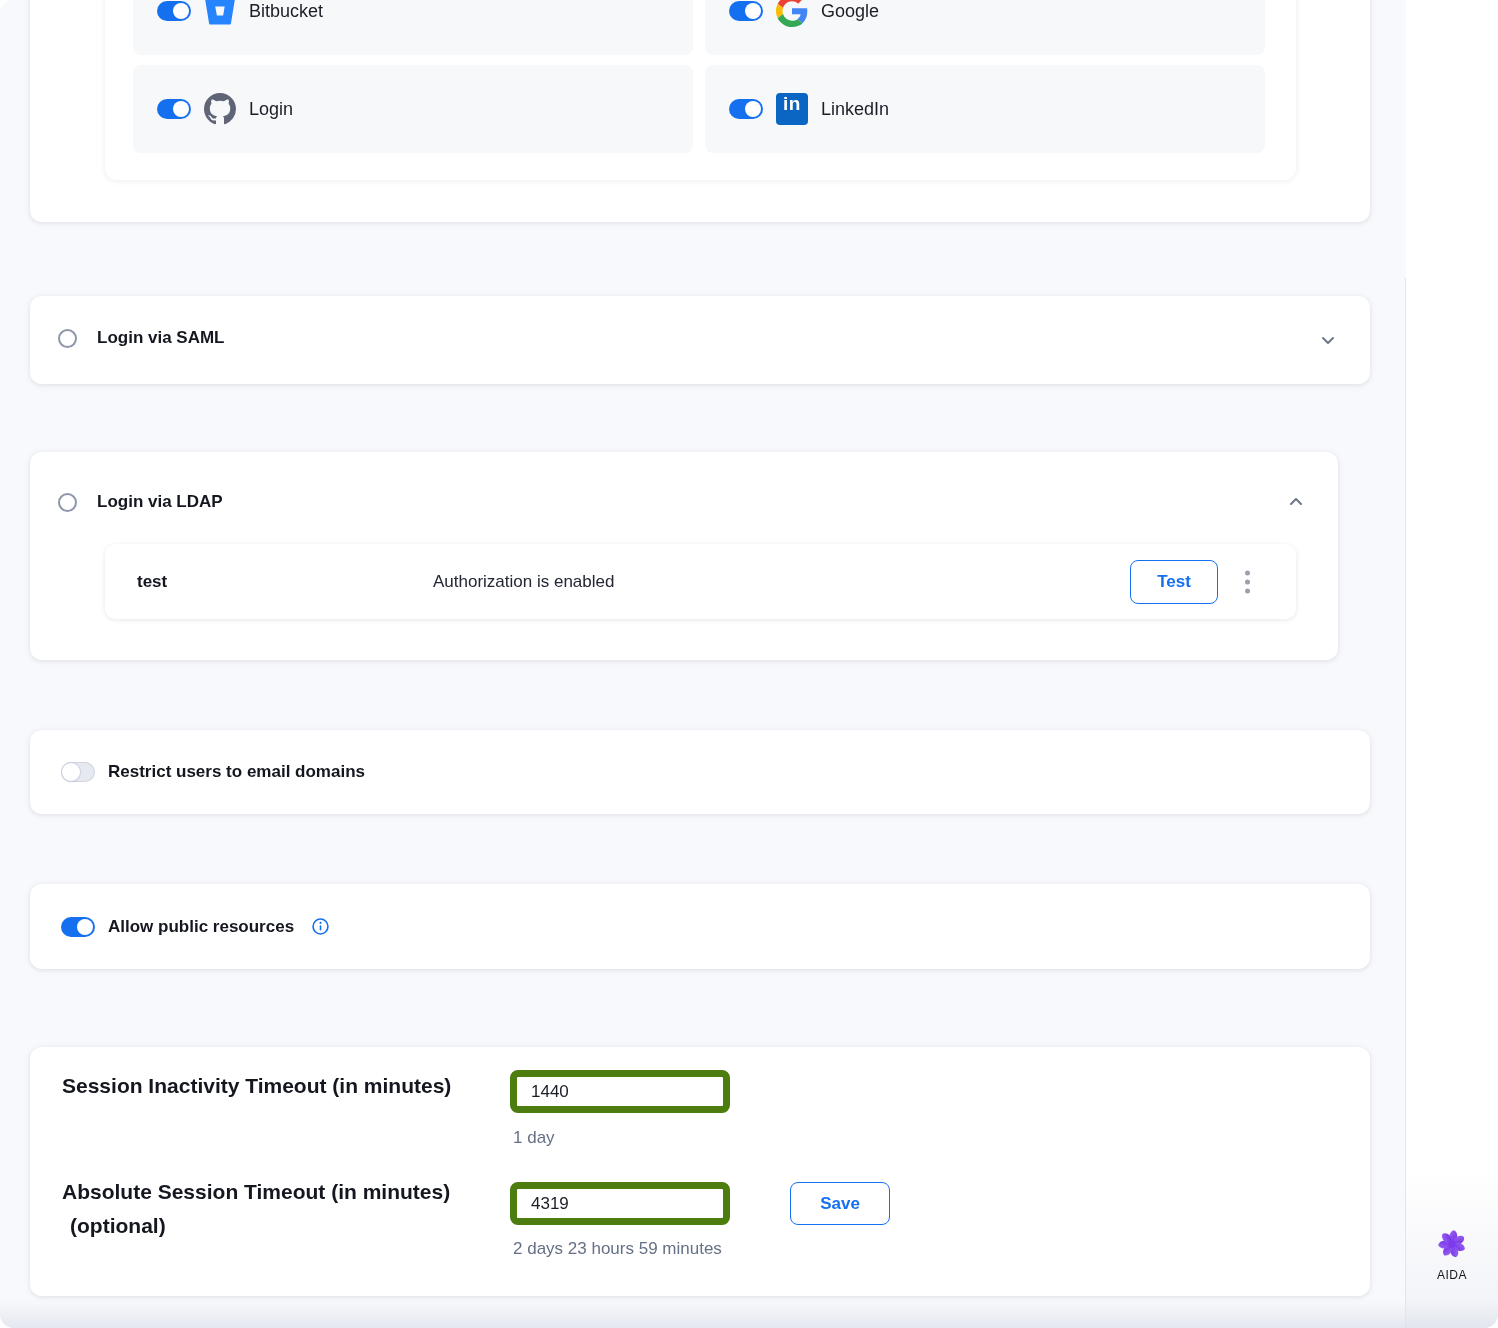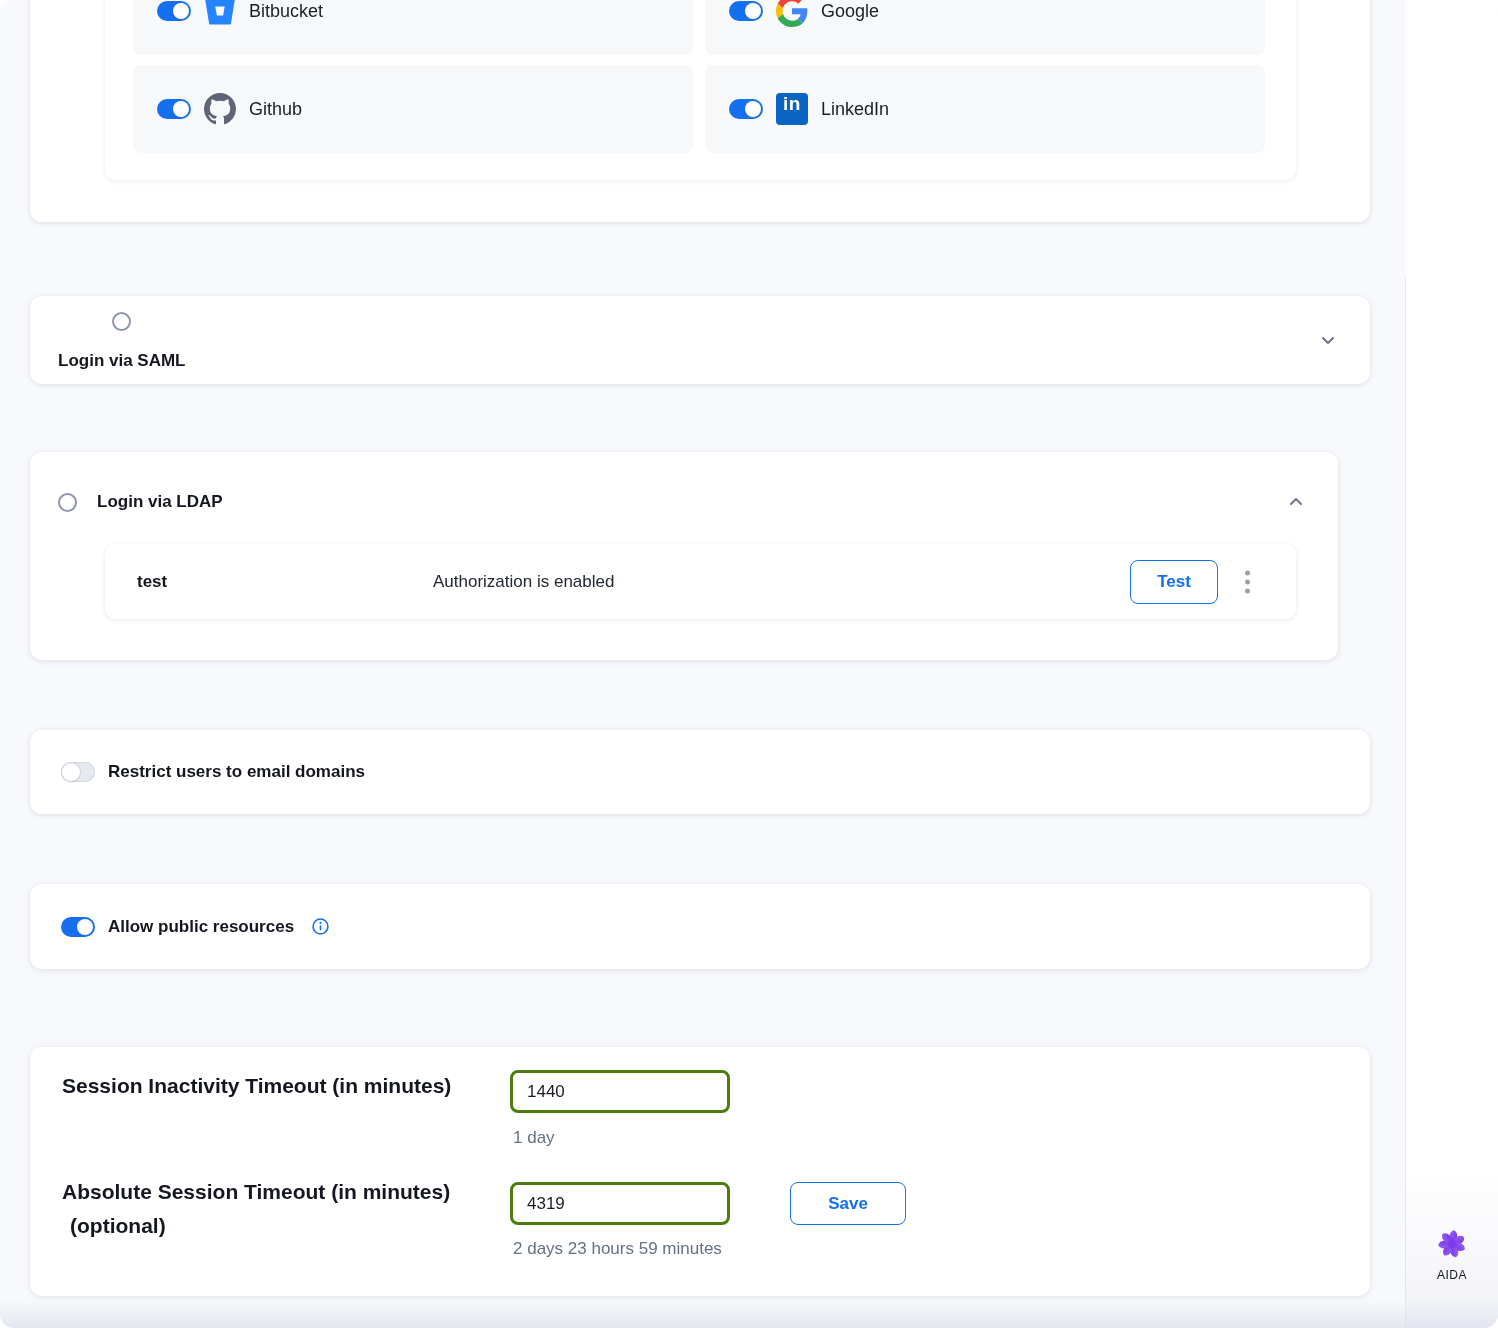--- a/index.html
+++ b/index.html
@@ -61,25 +61,25 @@
   .kebab{position:absolute;right:42px;top:50%;transform:translateY(-50%);cursor:pointer;
          display:flex;flex-direction:column;gap:4px;padding:4px;}
   .kebab i{width:5px;height:5px;border-radius:50%;background:#9aa0ae;display:block;}
 
   
   .toggle-row{position:absolute;left:31px;top:0;height:100%;display:flex;align-items:center;gap:13px;}
   .info-icon{margin-left:5px;cursor:pointer;display:inline-flex;}
 
   
   .field-label{position:absolute;font-size:21px;font-weight:700;color:#14171f;line-height:34px;}
-  .text-input{position:absolute;width:220px;height:43px;border:3px solid #4d7c0f;border-radius:8px;
+  .text-input{position:absolute;width:220px;height:43px;border:7px solid #4d7c0f;border-radius:8px;
               font-family:"Liberation Sans",sans-serif;font-size:17px;color:#1a1d26;
               padding:12px 14px;box-sizing:border-box;background:#fff;outline:none;}
   .hint{position:absolute;font-size:17px;color:#667085;}
-  .save-btn{position:absolute;left:760px;top:135px;width:116px;height:43px;}
+  .save-btn{position:absolute;left:760px;top:135px;width:100px;height:43px;}
 
   
   .right-panel{position:absolute;left:1406px;top:0;width:92px;height:1328px;
                background:linear-gradient(#ffffff 88%,#f1f2f7 100%);}
   .v-divider{position:absolute;left:1405px;top:278px;width:1px;height:1050px;background:#e3e5ec;}
   .aida{position:absolute;left:1406px;top:1228px;width:92px;text-align:center;cursor:pointer;}
   .aida .name{display:block;margin-top:4px;font-size:12px;color:#14171f;letter-spacing:.5px;}
   .bottom-fade{position:absolute;left:0;top:1300px;width:1498px;height:28px;
                background:linear-gradient(rgba(232,234,242,0),rgba(222,225,236,.75));pointer-events:none;}
 </style>
@@ -120,33 +120,33 @@
 
   <div class="tile tile-github">
     <div class="toggle on">
         <div class="knob"></div>
       </div>
     <span class="licon">
       <svg width="34" height="34" viewBox="0 0 16 16">
           <path fill="#5f6477" d="M8 0C3.58 0 0 3.58 0 8c0 3.54 2.29 6.53 5.47 7.59.4.07.55-.17.55-.38 0-.19-.01-.82-.01-1.49-2.01.37-2.53-.49-2.69-.94-.09-.23-.48-.94-.82-1.13-.28-.15-.68-.52-.01-.53.63-.01 1.08.58 1.23.82.72 1.21 1.87.87 2.33.66.07-.52.28-.87.51-1.07-1.78-.2-3.64-.89-3.64-3.95 0-.87.31-1.59.82-2.15-.08-.2-.36-1.02.08-2.12 0 0 .67-.21 2.2.82.64-.18 1.32-.27 2-.27s1.36.09 2 .27c1.53-1.04 2.2-.82 2.2-.82.44 1.1.16 1.92.08 2.12.51.56.82 1.27.82 2.15 0 3.07-1.87 3.75-3.65 3.95.29.25.54.73.54 1.48 0 1.07-.01 1.93-.01 2.2 0 .21.15.46.55.38A8.01 8.01 0 0 0 16 8c0-4.42-3.58-8-8-8z"></path>
         </svg>
     </span>
-    <span class="label">Github</span>
+    <span class="label">Login</span>
   </div>
 
   <div class="tile tile-linkedin">
     <div class="toggle on">
         <div class="knob"></div>
       </div>
     <span class="linkedin-badge">in</span>
     <span class="label">LinkedIn</span>
   </div>
 
   <div class="card saml-card">
-    <div class="hdr-row" style="top:16px;flex-direction:column;">
+    <div class="hdr-row" style="top:32px;">
       <span class="radio"></span>
       <span class="section-label">Login via SAML</span>
     </div>
     <span class="chev" style="top:35px;">
       <svg width="18" height="18" viewBox="0 0 18 18">
           <path d="M4 7l5 5 5-5" fill="none" stroke="#6f7689" stroke-width="2" stroke-linecap="round" stroke-linejoin="round"></path>
         </svg>
     </span>
   </div>
 

